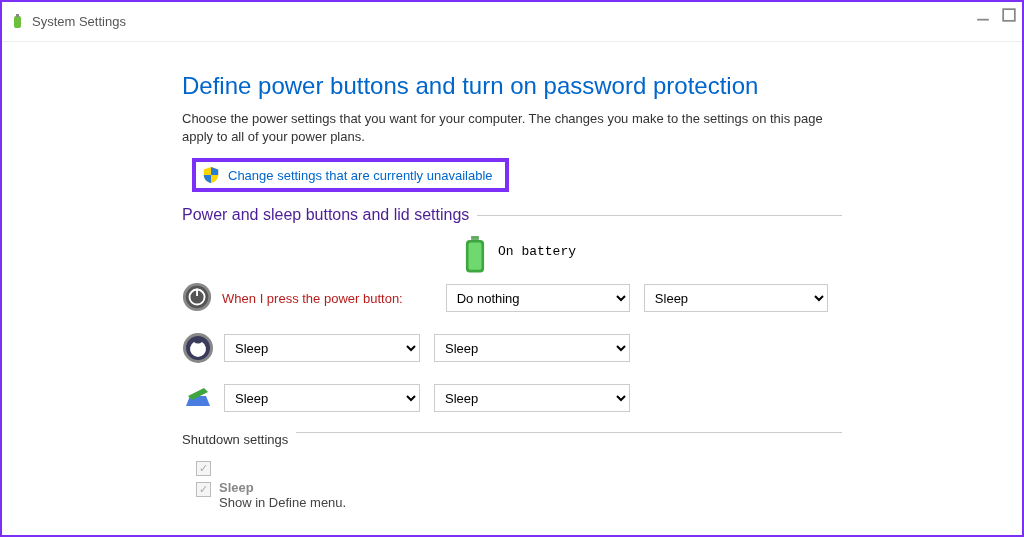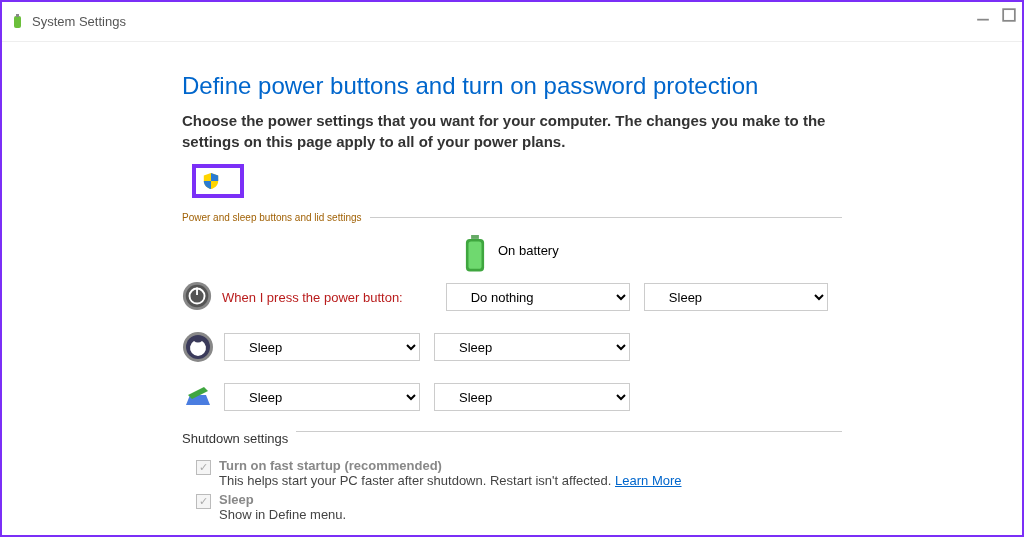--- a/index.html
+++ b/index.html
@@ -39,53 +39,53 @@
       padding: 30px 180px 0 180px;
     }
     .page-heading {
       color: #0066cc;
       font-size: 24px;
       font-weight: 400;
       margin-bottom: 10px;
     }
     .page-desc {
       color: #333;
-      font-size: 15px;
+      font-size: 13px;
       margin-bottom: 8px;
       line-height: 1.4;
-      font-weight: bold;
     }
     .change-link-wrap {
       display: inline-flex;
       align-items: center;
       border: 4px solid #7b2ff7;
       padding: 4px 12px 4px 6px;
       margin-left: 10px;
       margin-top: 4px;
       margin-bottom: 14px;
     }
     .shield-icon { width: 18px; height: 18px; margin-right: 8px; }
     .link-text { color: #0066cc; font-size: 13px; }
     .section-label {
-      color: #a16207;
-      font-size: 10px;
+      color: #4c1d95;
+      font-size: 16px;
       margin-bottom: 6px;
       display: flex;
       align-items: center;
       text-align: right;
     }
     .section-label::after {
       content: "";
       flex: 1;
       border-top: 1px solid #ccc;
       margin-left: 8px;
     }
     .columns-header {
       display: flex;
       margin: 12px 0 16px 0;
+      font-family: Liberation Mono, monospace;
     }
     .col-spacer { width: 280px; }
     .col-head {
       width: 200px;
       display: flex;
       align-items: center;
       gap: 10px;
     }
     .col-head span { font-size: 13px; }
     .battery-icon, .plug-icon { width: 26px; height: 30px; }
@@ -99,21 +99,21 @@
     .select-wrap {
       width: 196px;
       margin-right: 14px;
     }
     select {
       width: 100%;
       height: 28px;
       border: 1px solid #ccc;
       background: #fff;
       font-size: 13px;
-      padding: 0 20px;
+      padding: 0 6px;
       font-family: inherit;
     }
     .shutdown-label {
       color: #333;
       font-size: 13px;
       margin-top: 18px;
       margin-bottom: 12px;
       display: flex;
     }
     .shutdown-label::after {
@@ -181,20 +181,21 @@
 
   <div class="change-link-wrap">
     <span class="shield-icon">
       <svg viewBox="0 0 20 20">
         <path d="M10 1 L18 4 V10 C18 15 14 18 10 19 C6 18 2 15 2 10 V4 Z" fill="#ffd500"></path>
         <path d="M10 1 L18 4 V10 L10 10 Z" fill="#2b7cd3"></path>
         <path d="M10 10 L2 10 V4 L10 1 Z" fill="#2b7cd3" opacity="0"></path>
         <path d="M2 10 L10 10 L10 19 C6 18 2 15 2 10 Z" fill="#2b7cd3"></path>
       </svg>
     </span>
+    <span class="link-text">Change settings that are currently unavailable</span>
   </div>
 
   <div class="section-label">
       <span>Power and sleep buttons and lid settings</span>
     </div>
 
   <div class="columns-header">
     <div class="col-spacer"></div>
     <div class="col-head">
       <span class="battery-icon">
@@ -244,26 +245,20 @@
     <div class="select-wrap"><select><option>Sleep</option></select></div>
     <div class="select-wrap"><select><option>Sleep</option></select></div>
   </div>
 
   <div class="shutdown-label">
       <span>Shutdown settings</span>
     </div>
 
   <div class="checkbox-row">
     <div class="fake-checkbox checked"></div>
-    <div class="check-content">
-      <div class="check-title">Turn on fast startup (recommended)</div>
-      <div class="check-desc">
-        <span>This helps start your PC faster after shutdown. Restart isn't affected. </span><a class="learn-link">Learn More</a>
-      </div>
-    </div>
   </div>
 
   <div class="checkbox-row">
     <div class="fake-checkbox checked"></div>
     <div class="check-content">
       <div class="check-title">Sleep</div>
       <div class="check-desc">Show in Define menu.</div>
     </div>
   </div>
 

